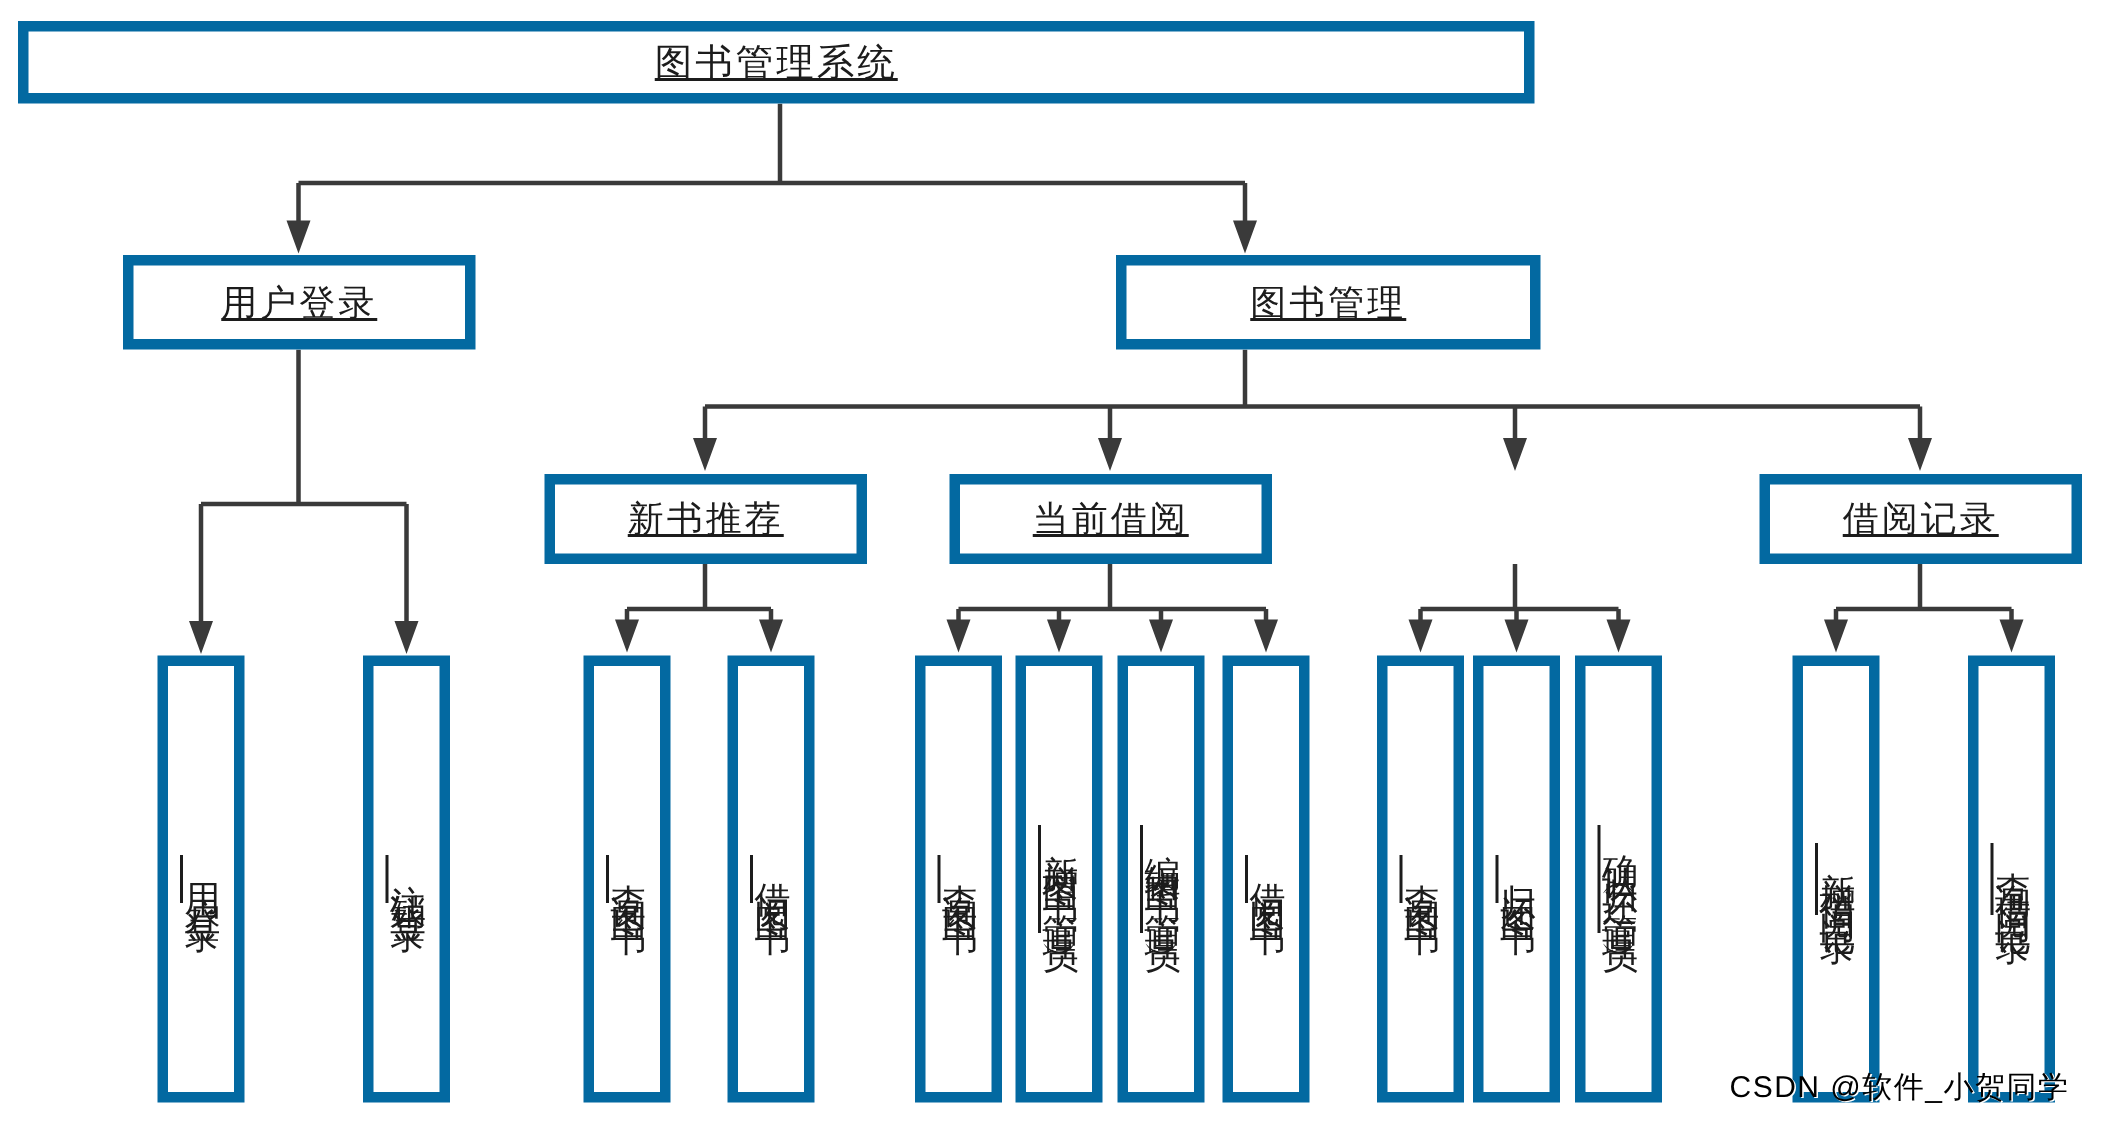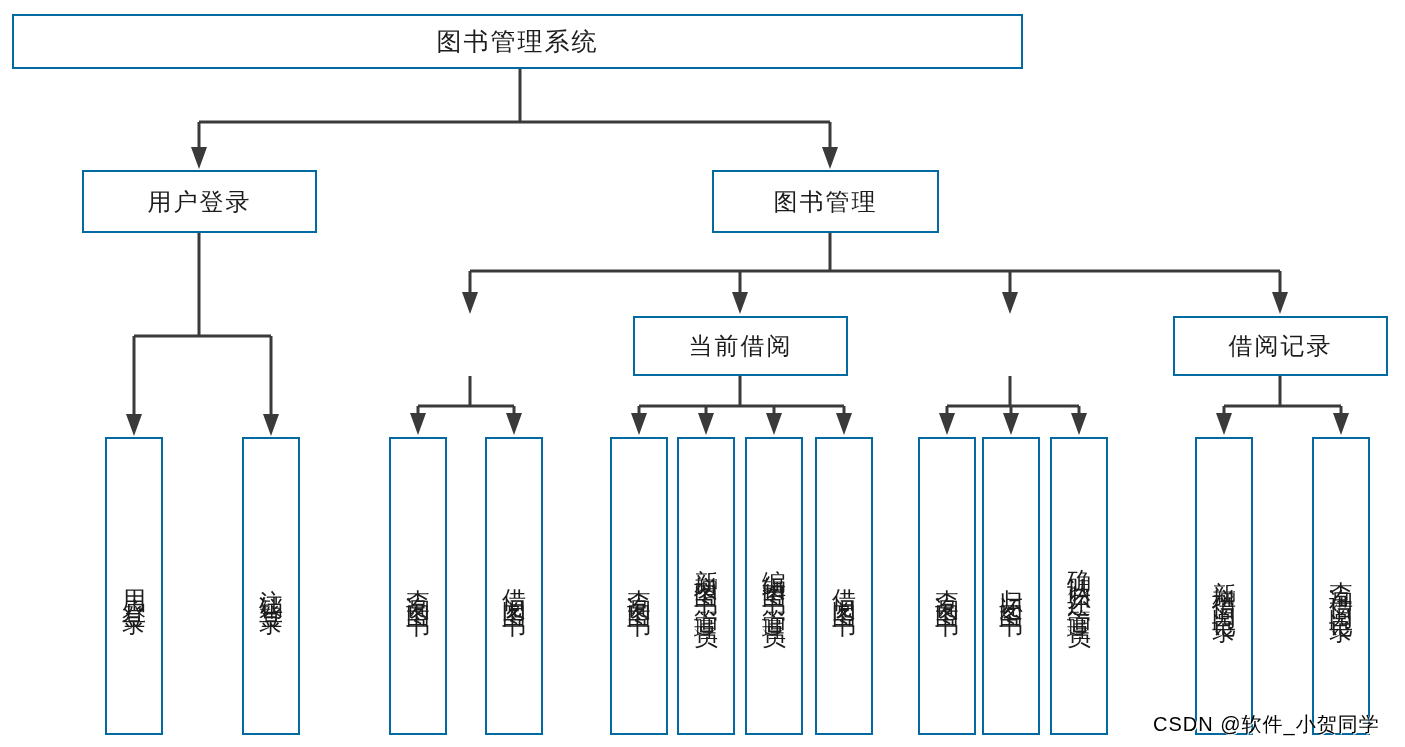--- a/index.html
+++ b/index.html
@@ -20,28 +20,29 @@
     left: 0;
     top: 0;
     width: 1405px;
     height: 747px;
     pointer-events: none;
   }
   .box {
     position: absolute;
     box-sizing: border-box;
     background: #ffffff;
-    border: 2px solid #0369a1;
+    border: 7px solid #0369a1;
     display: flex;
     align-items: center;
     justify-content: center;
     color: #1c1c1c;
     font-size: 24px;
     letter-spacing: 2px;
     text-align: center;
+    text-decoration: underline;
   }
   .box.root { font-size: 25px; }
   .vtext {
     writing-mode: vertical-rl;
     text-orientation: mixed;
     letter-spacing: 8px;
     line-height: 1;
     white-space: nowrap;
   }
   .watermark {
@@ -80,24 +81,27 @@
              M1216 413 L1232 413 L1224 435 Z  M1333 413 L1349 413 L1341 435 Z"></path>
   </svg>
 
   <div class="box root" style="left:12px;top:14px;width:1011px;height:55px">
     <span>图书管理系统</span>
   </div>
 
   <div class="box" style="left:82px;top:170px;width:235px;height:63px">
     <span>用户登录</span>
   </div>
-  <div class="box" style="left:712px;top:170px;width:227px;height:63px">
+  <div class="box" style="left:744px;top:170px;width:283px;height:63px">
     <span>图书管理</span>
   </div>
 
+  <div class="box" style="left:363px;top:316px;width:215px;height:60px">
+    <span>新书推荐</span>
+  </div>
   <div class="box" style="left:633px;top:316px;width:215px;height:60px">
     <span>当前借阅</span>
   </div>
   <div class="box" style="left:1173px;top:316px;width:215px;height:60px">
     <span>借阅记录</span>
   </div>
 
   <div class="box" style="left:105px;top:437px;width:58px;height:298px">
     <span class="vtext">用户登录</span>
   </div>

